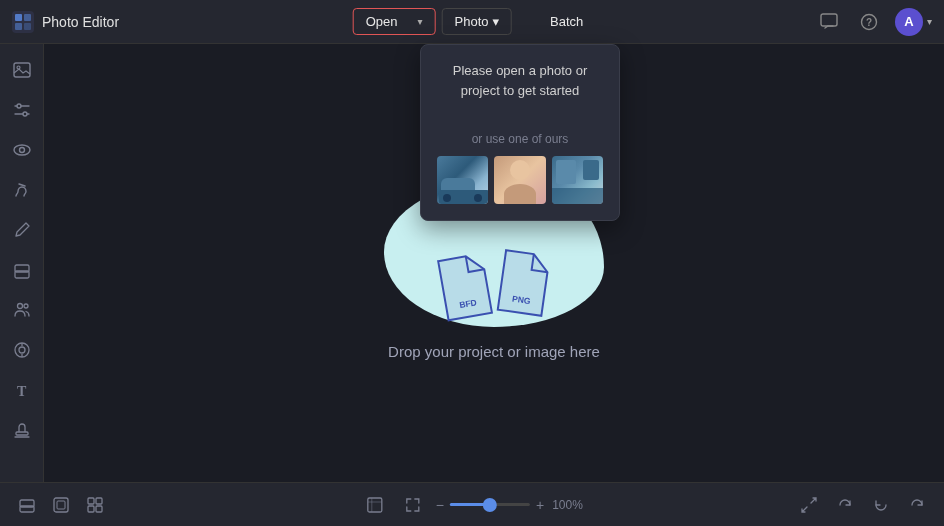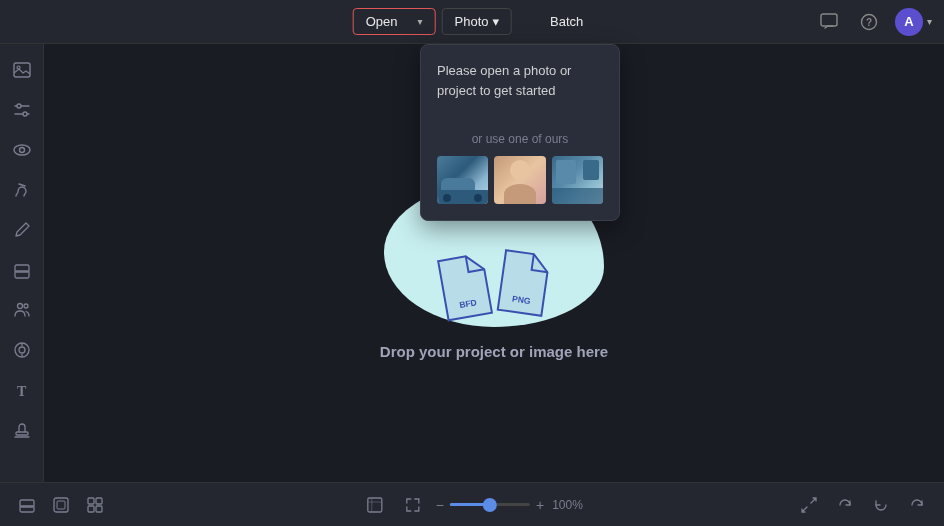--- a/index.html
+++ b/index.html
@@ -192,37 +192,37 @@
       bottom: 10px;
       left: 50%;
       transform: translateX(-50%);
       display: flex;
       align-items: flex-end;
       gap: 8px;
     }
     .drop-text {
       color: #a0a4b8;
       font-size: 15px;
-      font-weight: bold;
     }
 
     
     .dropdown-popup {
       position: absolute;
       top: 44px;
       left: 420px;
       background: #2a2d3a;
       border: 1px solid #3a3d4a;
       border-radius: 8px;
       padding: 16px;
       width: 200px;
       z-index: 200;
       box-shadow: 0 8px 24px rgba(0,0,0,0.4);
     }
     .dropdown-popup-text {
+      text-align: center;
       font-size: 13px;
       color: #d0d0d0;
       line-height: 1.5;
       margin-bottom: 8px;
     }
     .dropdown-popup-sub {
       text-align: center;
       font-size: 12px;
       color: #7a7e8f;
       margin-bottom: 10px;
@@ -333,20 +333,30 @@
       text-align: center;
       font-size: 8.5px;
       font-weight: 800;
       color: #3a50b0;
     }
   </style>
 </head>
 <body>
 
 <div class="header">
+  <div class="header-logo">
+    <svg class="header-logo-icon" viewBox="0 0 22 22" fill="none" xmlns="http://www.w3.org/2000/svg">
+      <rect width="22" height="22" rx="4" fill="#2d3044"></rect>
+      <rect x="3" y="3" width="7" height="7" rx="1" fill="#5b8de8" opacity="0.8"></rect>
+      <rect x="12" y="3" width="7" height="7" rx="1" fill="#5b8de8" opacity="0.5"></rect>
+      <rect x="3" y="12" width="7" height="7" rx="1" fill="#5b8de8" opacity="0.5"></rect>
+      <rect x="12" y="12" width="7" height="7" rx="1" fill="#5b8de8" opacity="0.3"></rect>
+    </svg>
+    <span class="header-title">Photo Editor</span>
+  </div>
 
   <div class="header-actions">
     <button class="btn-open">
       <span>Open</span>
       <span class="chevron">▾</span>
     </button>
     <button class="btn-save">
       <span>Photo</span>
       <span class="chevron">▾</span>
     </button>

